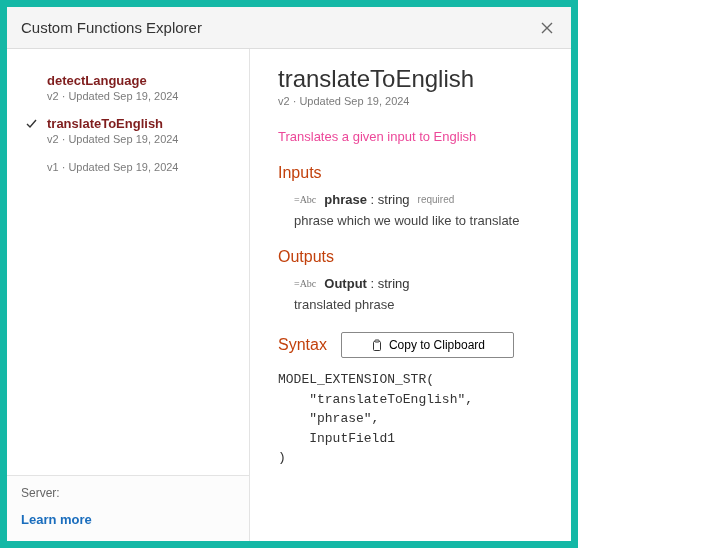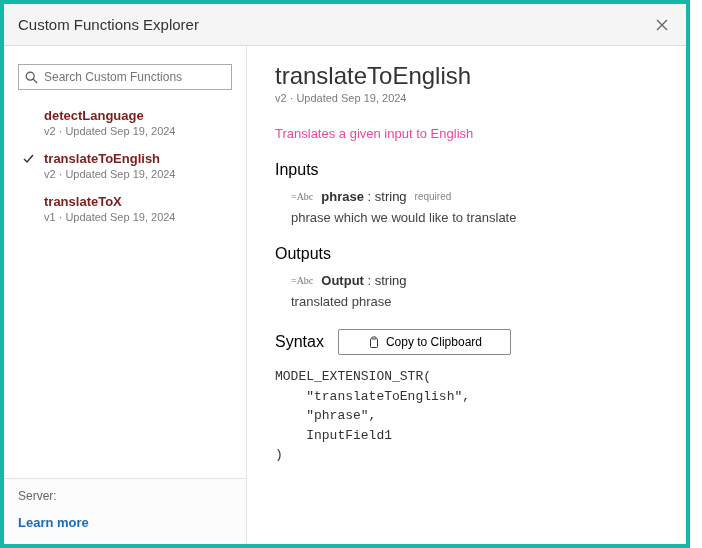--- a/index.html
+++ b/index.html
@@ -6,23 +6,23 @@
   body {
     font-family: -apple-system, BlinkMacSystemFont, "Segoe UI", Arial, sans-serif;
     font-size: 13px;
     color: #333;
     background: #fff;
     width: 702px;
     height: 548px;
     overflow: hidden;
   }
   .window {
-    width: 690px;
+    width: 578px;
     height: 548px;
-    border: 4px solid #14b8a6;
+    border: 7px solid #14b8a6;
     display: flex;
     flex-direction: column;
   }
   .titlebar {
     height: 42px;
     background: #f5f5f5;
     border-bottom: 1px solid #ddd;
     display: flex;
     align-items: center;
     padding: 0 14px;
@@ -131,21 +131,21 @@
     margin-bottom: 22px;
   }
   .desc {
     font-size: 13px;
     color: #ec4899;
     margin-bottom: 20px;
   }
   .section-h {
     font-size: 16px;
     font-weight: 400;
-    color: #000000;
+    color: #c2410c;
     margin-bottom: 10px;
   }
   .param-row {
     padding-left: 16px;
     margin-bottom: 6px;
     display: flex;
     align-items: center;
     gap: 8px;
     font-size: 13px;
   }
@@ -201,46 +201,36 @@
     <div class="close">
       <svg width="14" height="14" viewBox="0 0 14 14">
           <path d="M2 2 L12 12 M12 2 L2 12" stroke="#666" stroke-width="1.4" fill="none"></path>
         </svg>
     </div>
   </div>
 
   <div class="body">
 
     <div class="sidebar">
-      <div class="search-wrap">
-        <div class="search-box">
-          <svg width="13" height="13" viewBox="0 0 13 13">
-              <circle cx="5.2" cy="5.2" r="4" stroke="#555" stroke-width="1.2" fill="none"></circle>
-              <line x1="8.2" y1="8.2" x2="12" y2="12" stroke="#555" stroke-width="1.2"></line>
-            </svg>
-          <input type="text" placeholder="Search Custom Functions" style="">
-        </div>
-      </div>
 
       <div class="fn-list">
         <div class="fn-item">
           <div class="name">detectLanguage</div>
           <div class="meta">v2 · Updated Sep 19, 2024</div>
         </div>
         <div class="fn-item">
           <span class="check">
             <svg width="13" height="13" viewBox="0 0 13 13">
                 <path d="M2 7 L5 10 L11 3" stroke="#333" stroke-width="1.4" fill="none"></path>
               </svg>
           </span>
           <div class="name">translateToEnglish</div>
           <div class="meta">v2 · Updated Sep 19, 2024</div>
         </div>
         <div class="fn-item">
-          <div class="name">translateToX</div>
           <div class="meta">v1 · Updated Sep 19, 2024</div>
         </div>
       </div>
 
       <div class="sidebar-footer">
         <div class="server-label">Server:</div>
         <div class="learn-more">Learn more</div>
       </div>
     </div>
 

